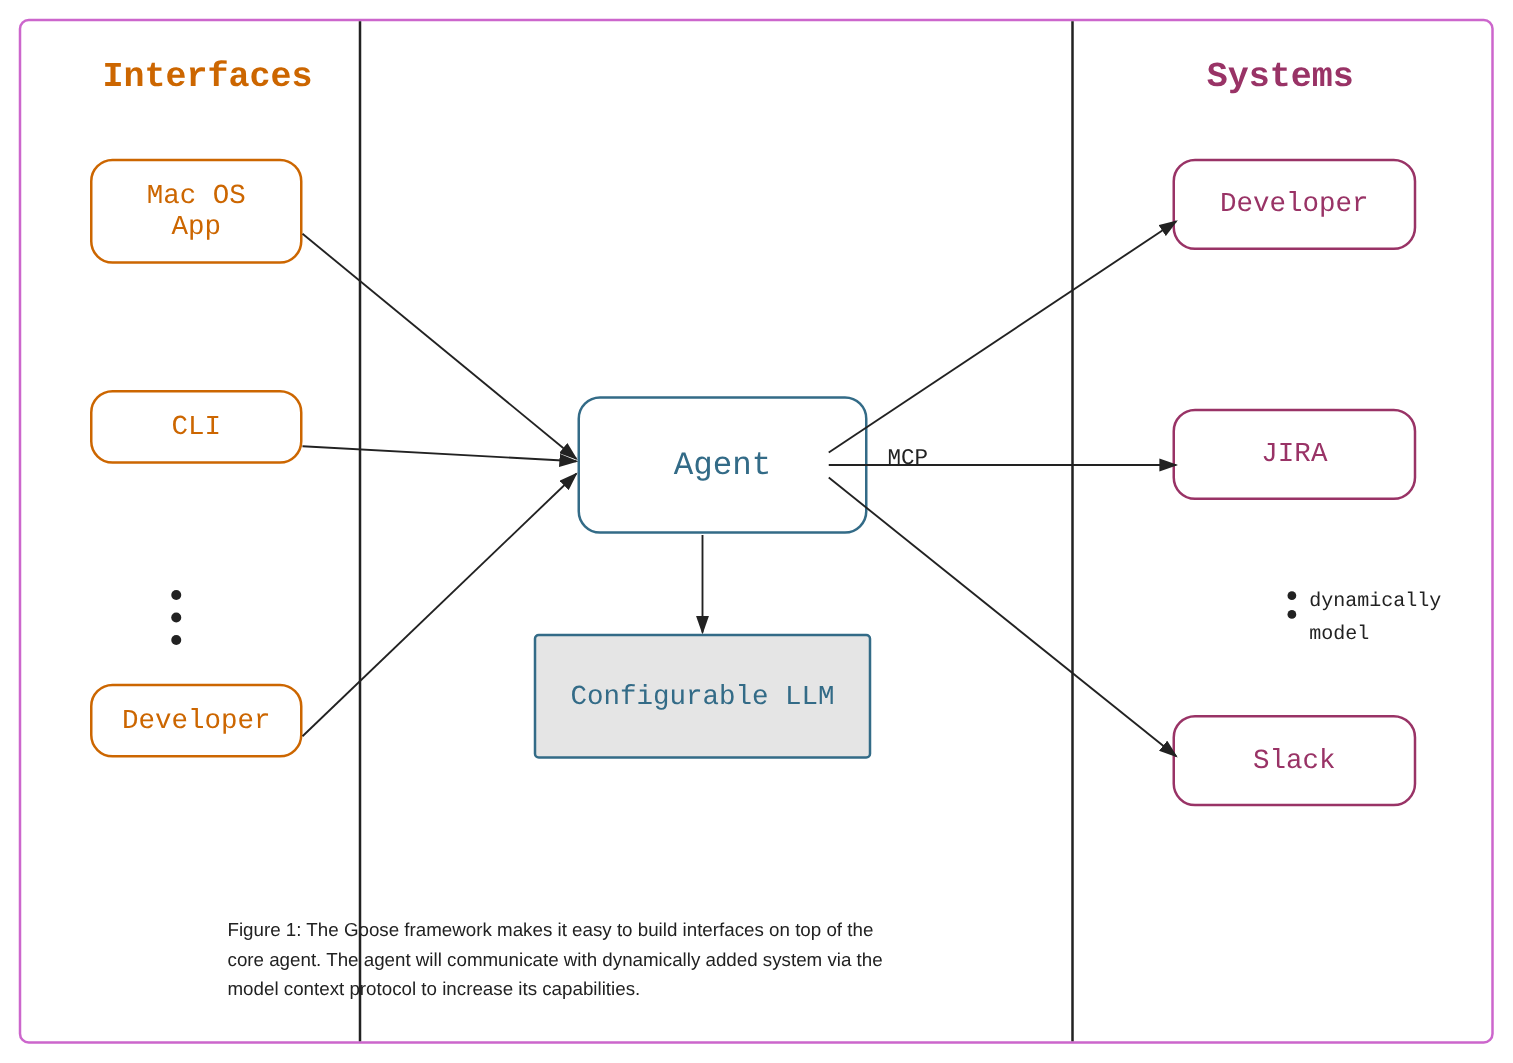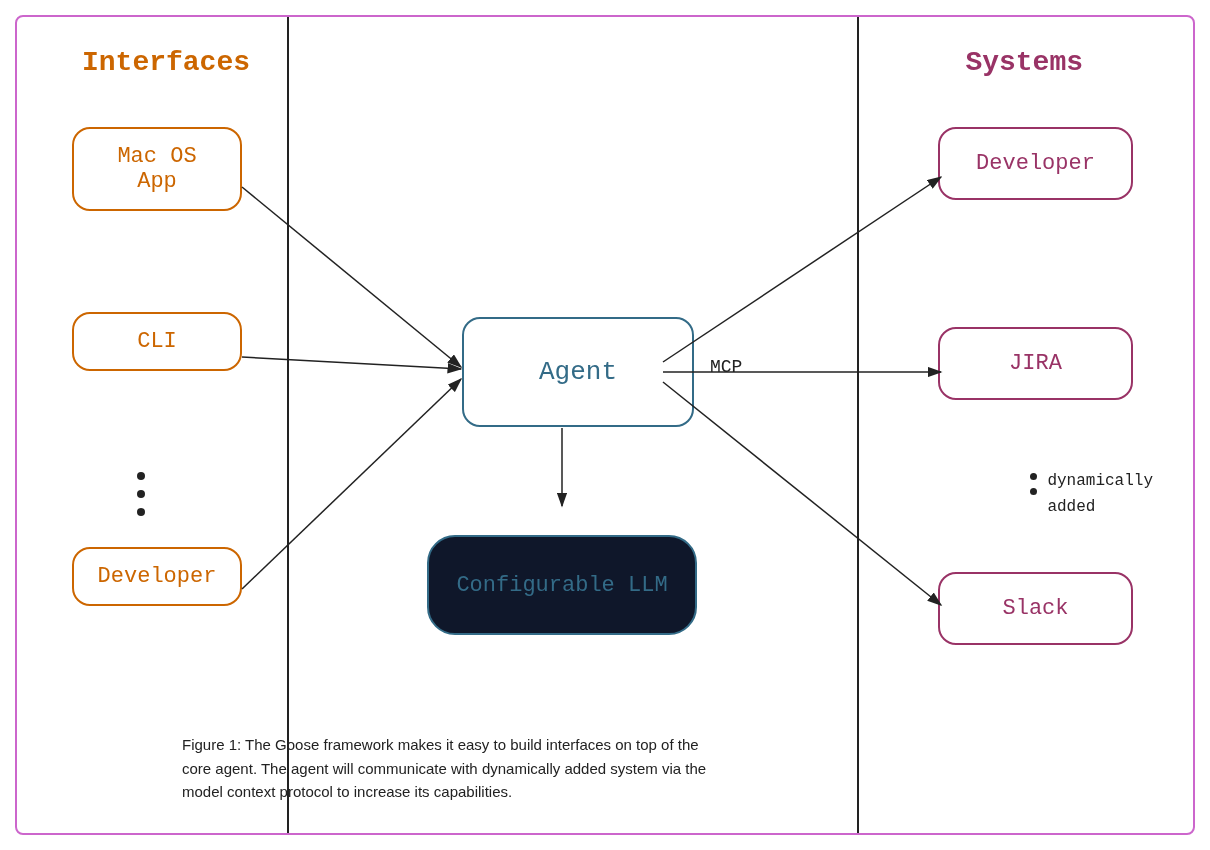--- a/index.html
+++ b/index.html
@@ -114,29 +114,28 @@
     }
 
     
     .llm-box {
       position: absolute;
       left: 410px;
       top: 490px;
       width: 270px;
       height: 100px;
       border: 2.5px solid #336b87;
-      border-radius: 28px;
+      border-radius: 4px;
       display: flex;
       align-items: center;
       justify-content: center;
       color: #336b87;
       font-size: 22px;
       font-family: 'Courier New', Courier, monospace;
-      background: #0f172a;
-      margin-top: 28px;
+      background: #e5e5e5;
     }
 
     
     .system-box {
       position: absolute;
       right: 60px;
       width: 195px;
       border: 2.5px solid #993366;
       border-radius: 18px;
       padding: 22px 10px;
@@ -264,21 +263,21 @@
     <span>Slack</span>
   </div>
 
   <div class="dynamic-added">
     <div class="dynamic-dots">
       <div class="dynamic-dot"></div>
       <div class="dynamic-dot"></div>
     </div>
     <div class="dynamic-text">
       <span>dynamically</span><br>
-      <span>added</span>
+      <span>model</span>
     </div>
   </div>
 
   <div class="mcp-label">MCP</div>
 
   <svg class="arrows-svg">
     <defs>
       <marker id="arrowhead" markerWidth="10" markerHeight="7" refX="9" refY="3.5" orient="auto">
         <polygon points="0 0, 10 3.5, 0 7" fill="#222"></polygon>
       </marker>

